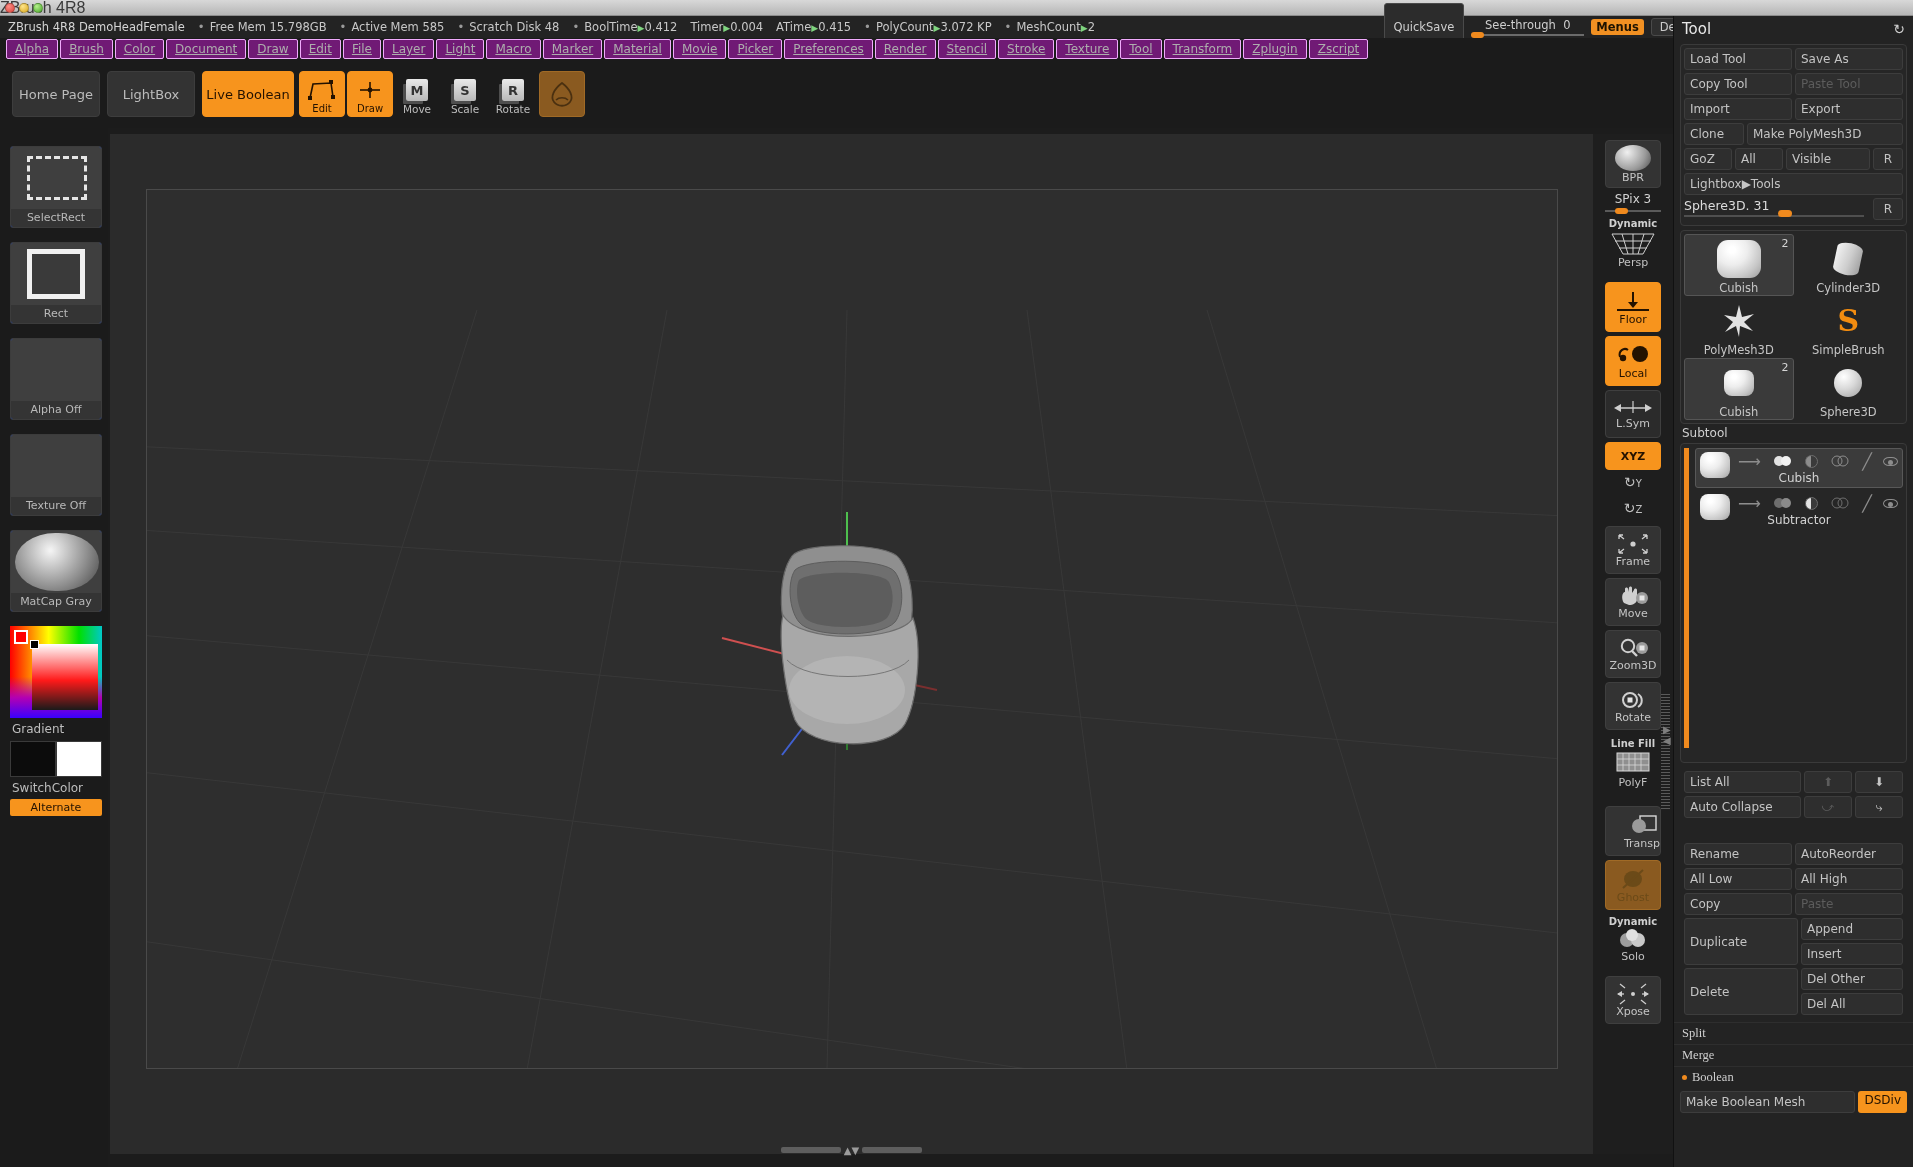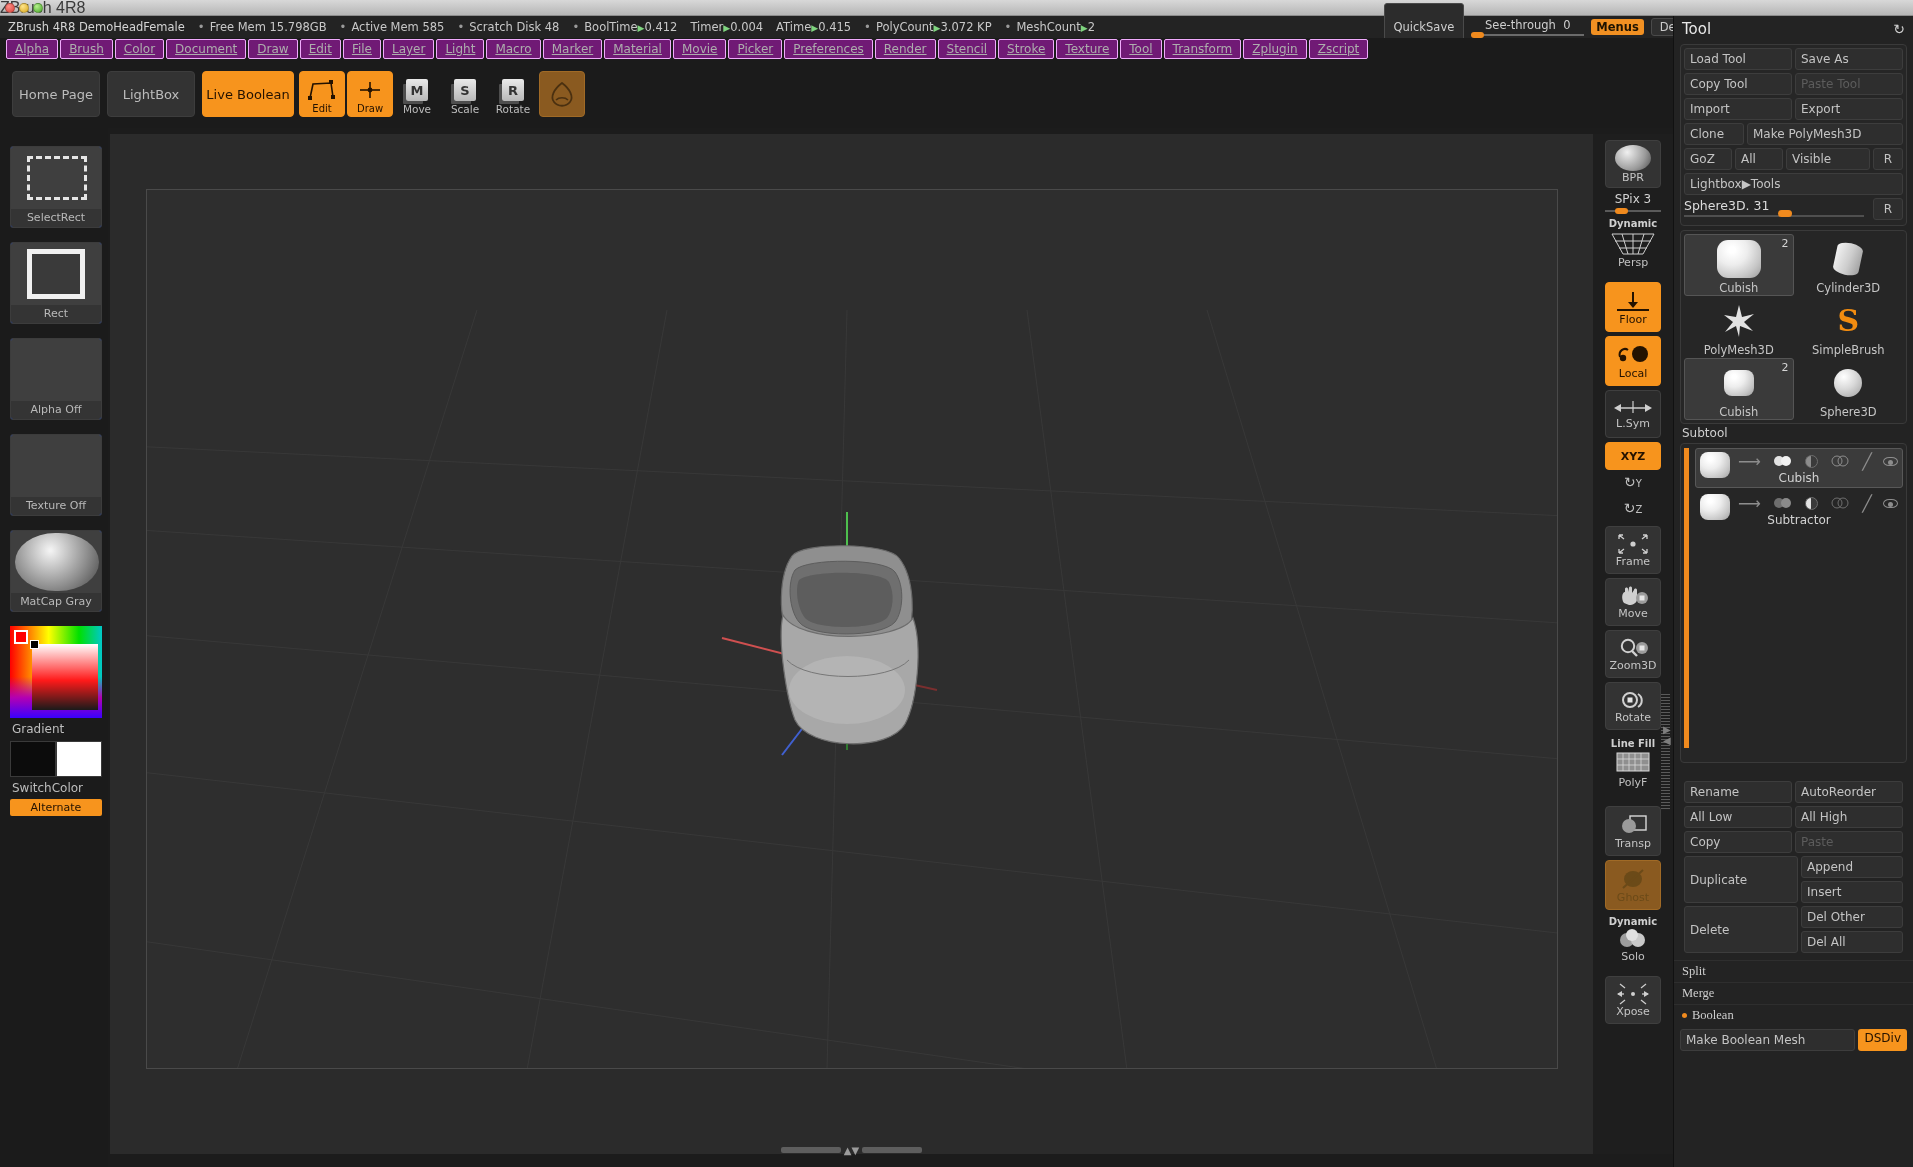--- a/index.html
+++ b/index.html
@@ -601,21 +601,21 @@
         <line x1="10" y1="3" x2="10" y2="21"></line>
             <line x1="16" y1="3" x2="16" y2="21"></line>
         <line x1="22" y1="3" x2="22" y2="21"></line>
             <line x1="28" y1="3" x2="28" y2="21"></line>
         <line x1="4" y1="9" x2="36" y2="9"></line>
             <line x1="4" y1="15" x2="36" y2="15"></line>
       </g>
     </svg>
     <span>PolyF</span>
   </div>
-  <div class="rs-btn" style="top:672px;height:50px;">
+  <div class="rs-btn" style="top:672px;height:50px;align-items:flex-end;">
     <svg width="34" height="24" viewBox="0 0 34 24">
       <rect x="14" y="3" width="16" height="14" fill="none" stroke="#d8d8d8" stroke-width="1.4"></rect>
       <circle cx="13" cy="13" r="7" fill="#9a9a9a"></circle>
     </svg>
     <span>Transp</span>
   </div>
   <div class="rs-btn rs-ghost" style="top:726px;height:50px;">
     <svg width="30" height="24" viewBox="0 0 30 24">
       <ellipse cx="15" cy="12" rx="9" ry="8" fill="#6b4a18"></ellipse>
       <line x1="5" y1="21" x2="25" y2="3" stroke="#6b4a18" stroke-width="2"></line>
@@ -775,20 +775,32 @@
               <circle cx="8" cy="6" r="5" fill="none" stroke="#6e6e6e"></circle>
               <circle cx="14" cy="6" r="5" fill="none" stroke="#6e6e6e"></circle>
             </svg>
         <span>╱</span>
         <span class="eye"></span>
       </div>
       <div class="st-name">Subtractor</div>
     </div>
   </div>
 
+  <div class="tp-group" style="margin-top:4px;border-color:transparent;background:transparent;">
+    <div class="tp-row">
+      <div class="tp-btn">List All</div>
+      <div class="tp-btn center dim" style="flex:0 0 48px;">⬆</div>
+      <div class="tp-btn center" style="flex:0 0 48px;">⬇</div>
+    </div>
+    <div class="tp-row">
+      <div class="tp-btn">Auto Collapse</div>
+      <div class="tp-btn center dim" style="flex:0 0 48px;">⤻</div>
+      <div class="tp-btn center" style="flex:0 0 48px;">⤷</div>
+    </div>
+  </div>
 
   <div class="tp-group" style="margin-top:14px;border-color:transparent;background:transparent;">
     <div class="tp-row">
       <div class="tp-btn">Rename</div>
       <div class="tp-btn">AutoReorder</div>
     </div>
     <div class="tp-row">
       <div class="tp-btn">All Low</div>
       <div class="tp-btn">All High</div>
     </div>

